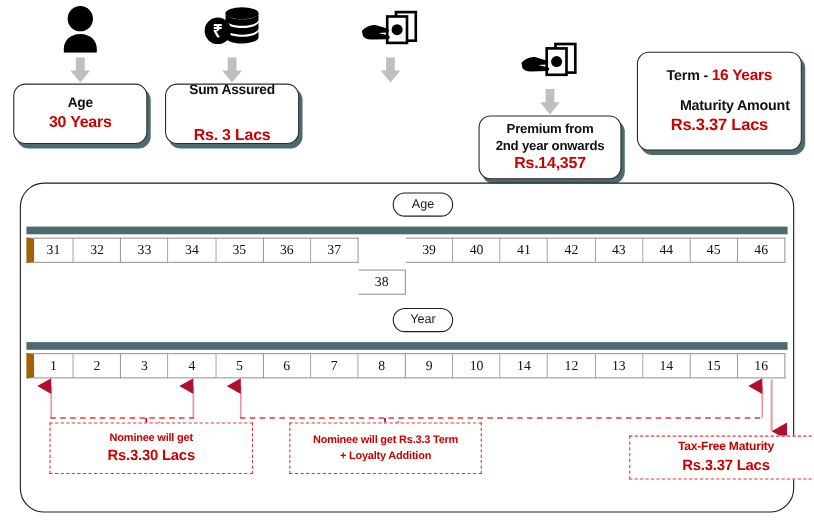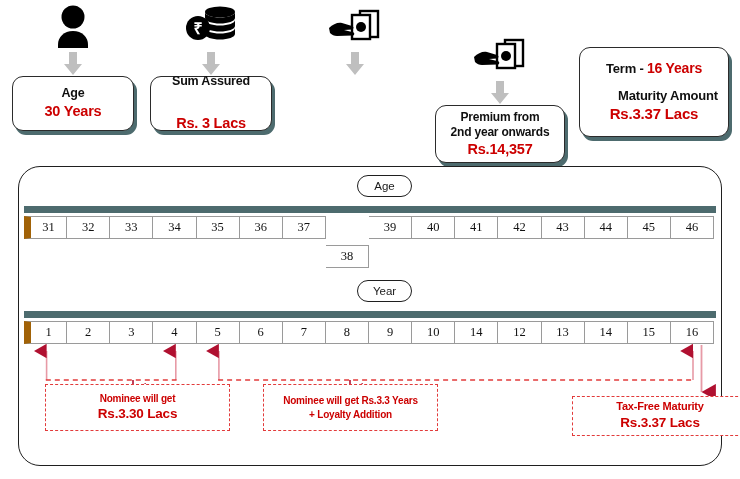--- a/index.html
+++ b/index.html
@@ -354,21 +354,21 @@
 
     <line x1="701.5" y1="345" x2="701.5" y2="392" stroke="#e79aa6" stroke-width="1.8" marker-end="url(#downArrowDark)"></line>
   </svg>
 
   <div class="callout callout-1">
     <div class="c1">Nominee will get</div>
     <div class="c2">Rs.3.30 Lacs</div>
   </div>
 
   <div class="callout callout-2">
-    <div class="c1">Nominee will get Rs.3.3 Years</div>
+    <div class="c1">Nominee will get Rs.3.3 Term</div>
     <div class="c1">+ Loyalty Addition</div>
   </div>
 
   <div class="callout callout-3">
     <div class="c1">Tax-Free Maturity</div>
     <div class="c2">Rs.3.37 Lacs</div>
   </div>
 
 </div>
 

